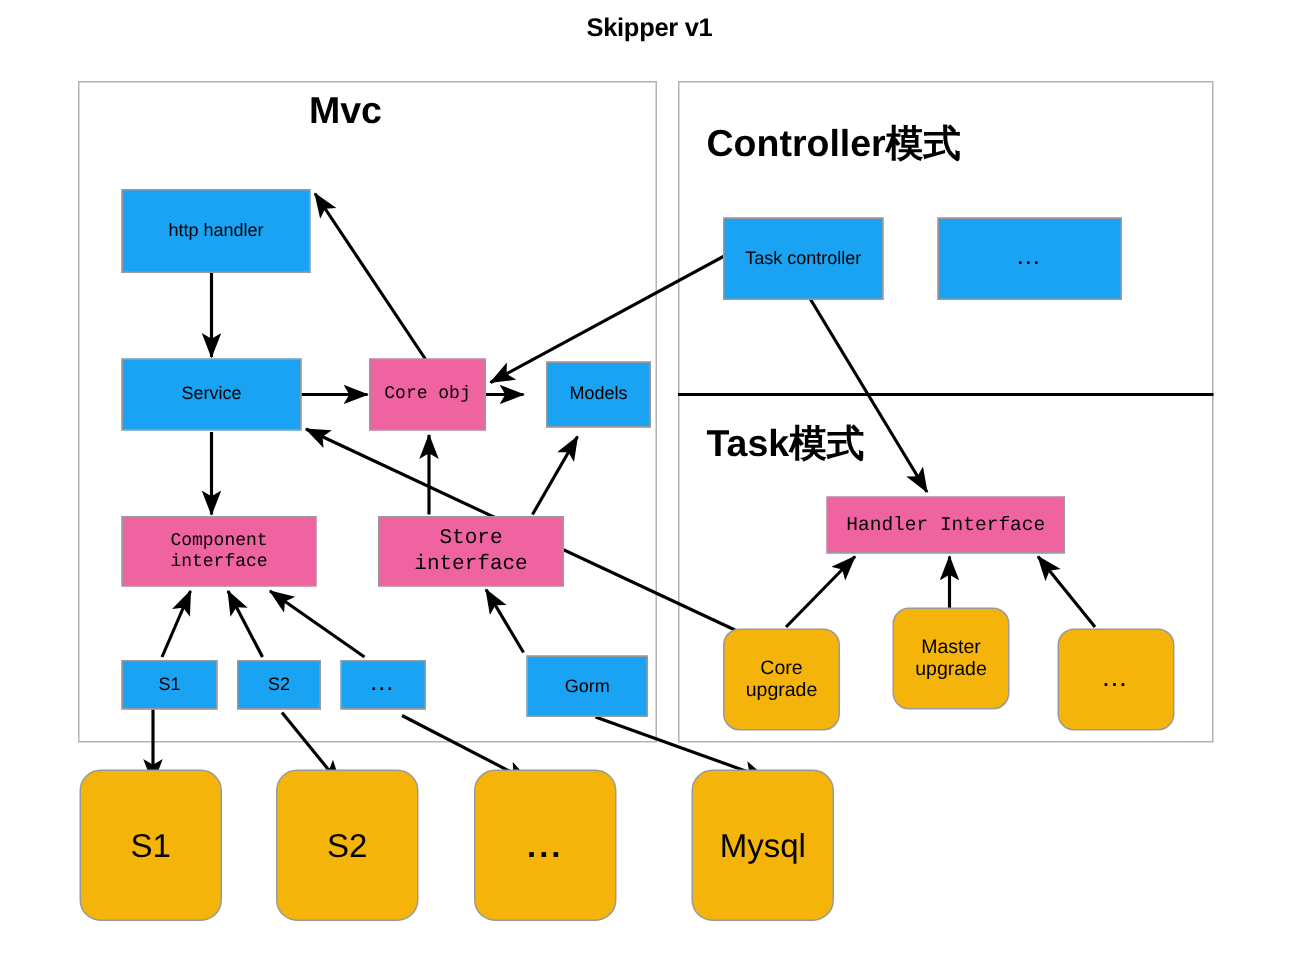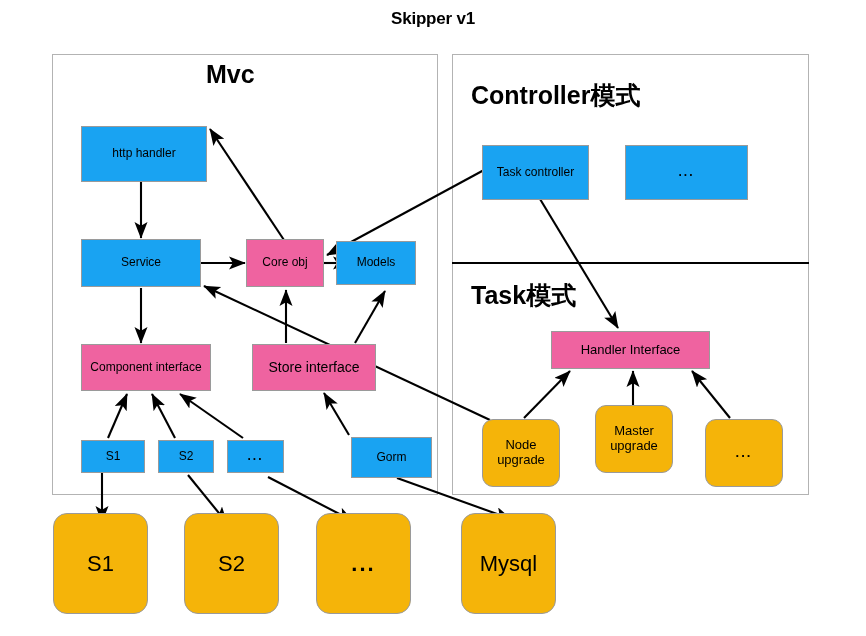--- a/index.html
+++ b/index.html
@@ -61,21 +61,21 @@
     box-sizing: border-box;
     display: flex;
     align-items: center;
     justify-content: center;
     text-align: center;
     color: #000000;
     line-height: 1.15;
     border: 1px solid #9a9a9a;
   }
   .node.blue { background: #19A3F2; }
-  .node.pink { background: #EF63A0; }
+  .node.pink { background: #EF63A0; font-family: Liberation Mono, monospace; }
   .node.orange {
     background: #F5B409;
     border-radius: 11px;
     border: 1px solid #9a9a9a;
   }
   .node.orange.big { border-radius: 14px; }
   .fs12 { font-size: 12px; }
   .fs13 { font-size: 13px; }
   .fs14 { font-size: 14px; }
   .fs22 { font-size: 22px; }
@@ -147,33 +147,33 @@
 
       <path d="M268,477 L353,521"></path>
 
       <path d="M397,478 L511,519"></path>
     </g>
   </svg>
 
   <div class="node blue fs12" style="left:81px; top:126px; width:126px; height:56px;">http handler</div>
   <div class="node blue fs12" style="left:81px; top:239px; width:120px; height:48px;">Service</div>
   <div class="node pink fs12" style="left:246px; top:239px; width:78px; height:48px;">Core obj</div>
-  <div class="node blue fs12" style="left:336px; top:241px; width:80px; height:44px;">Models</div>
+  <div class="node blue fs12" style="left:364px; top:241px; width:70px; height:44px;">Models</div>
   <div class="node pink fs12" style="left:81px; top:344px; width:130px; height:47px;">Component interface</div>
   <div class="node pink fs14" style="left:252px; top:344px; width:124px; height:47px;">Store interface</div>
   <div class="node blue fs12" style="left:81px; top:440px; width:64px; height:33px;">S1</div>
   <div class="node blue fs12" style="left:158px; top:440px; width:56px; height:33px;">S2</div>
   <div class="node blue fs12 dots" style="left:227px; top:440px; width:57px; height:33px;">...</div>
   <div class="node blue fs12" style="left:323px; top:437px; width:81px; height:41px;margin-left:28px;">Gorm</div>
 
   <div class="node blue fs12" style="left:482px; top:145px; width:107px; height:55px;">Task controller</div>
   <div class="node blue fs12 dots" style="left:625px; top:145px; width:123px; height:55px;">...</div>
 
   <div class="node pink fs13" style="left:551px; top:331px; width:159px; height:38px;">Handler Interface</div>
-  <div class="node orange fs13" style="left:482px; top:419px; width:78px; height:68px;">Node upgrade</div>
+  <div class="node orange fs13" style="left:482px; top:419px; width:78px; height:68px;">Core upgrade</div>
   <div class="node orange fs13" style="left:595px; top:405px; width:78px; height:68px;">Master upgrade</div>
   <div class="node orange fs13 dots" style="left:705px; top:419px; width:78px; height:68px;">...</div>
 
   <div class="node orange big fs22" style="left:53px; top:513px; width:95px; height:101px;">S1</div>
   <div class="node orange big fs22" style="left:184px; top:513px; width:95px; height:101px;">S2</div>
   <div class="node orange big fs22 dots" style="left:316px; top:513px; width:95px; height:101px;">...</div>
   <div class="node orange big fs22" style="left:461px; top:513px; width:95px; height:101px;">Mysql</div>
 
 </div>
 

